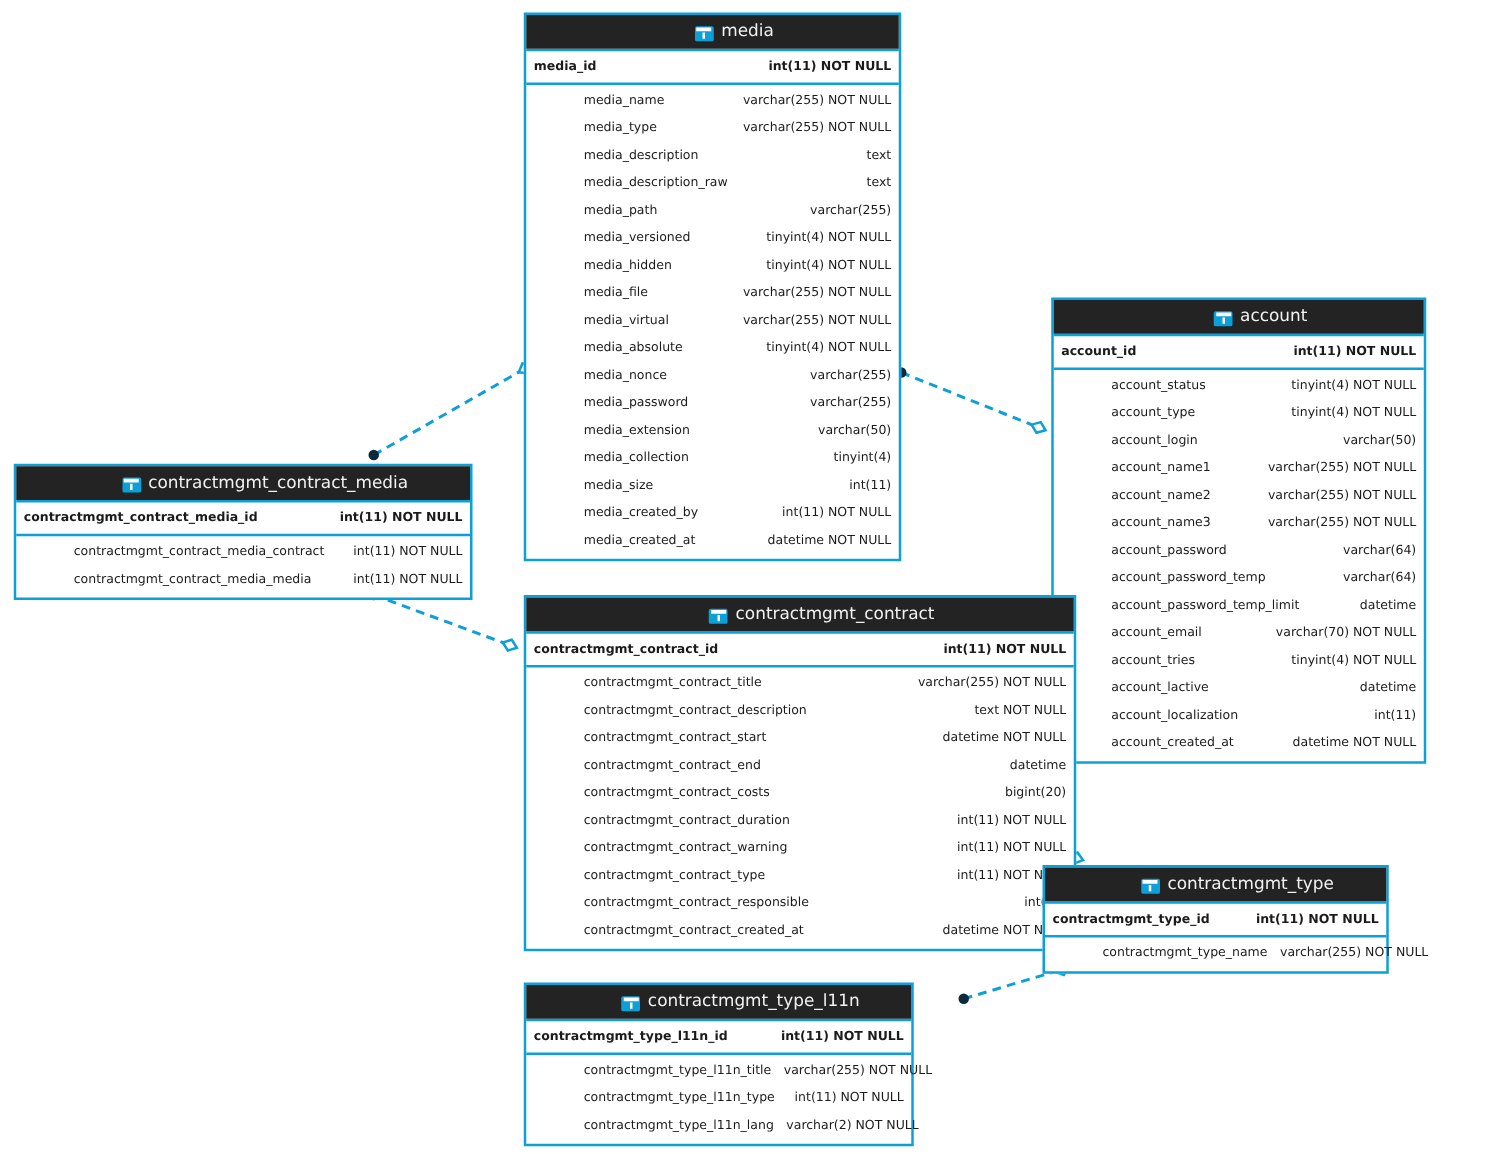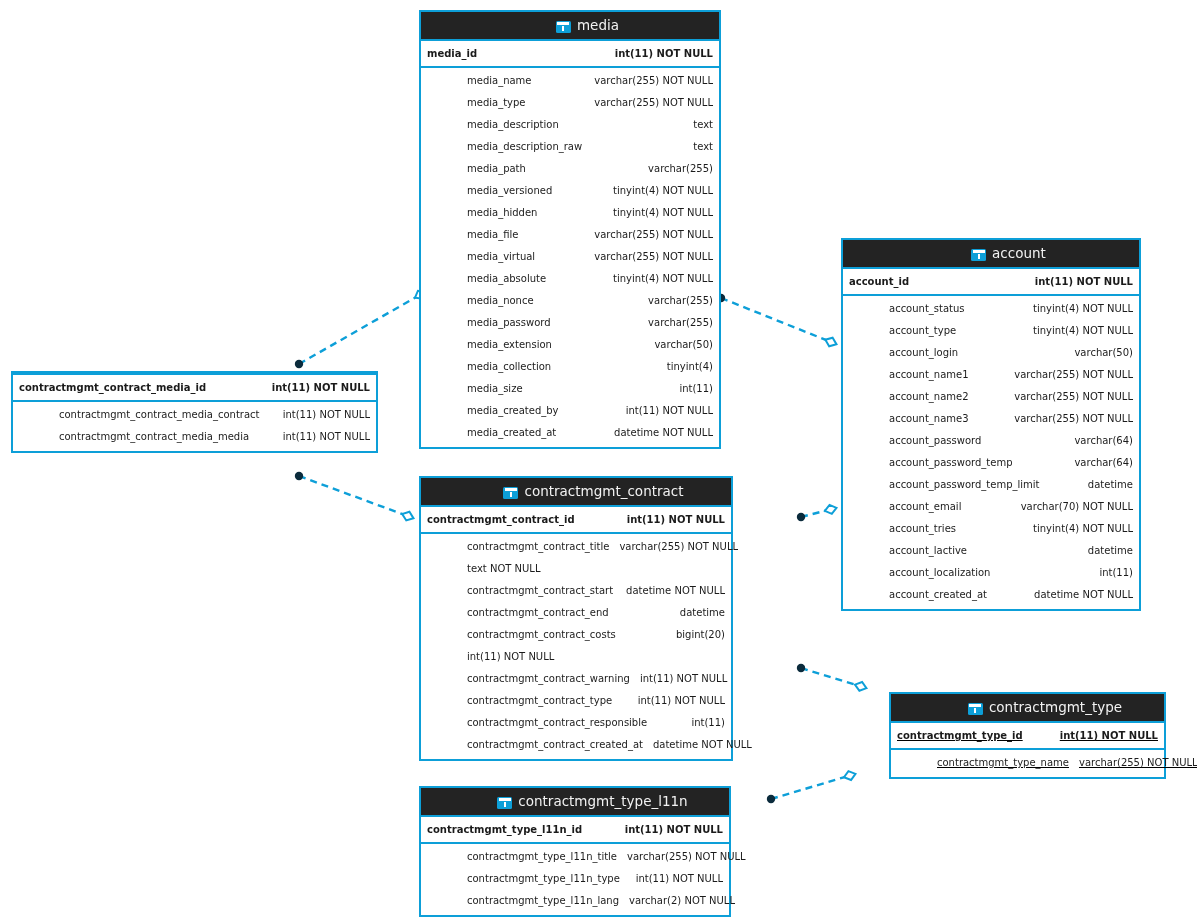--- a/index.html
+++ b/index.html
@@ -56,22 +56,22 @@
   }
   .pk-row.row{height:25px;line-height:25px;}
   .row .col-name{text-align:left;padding-right:10px;}
   .row .col-type{text-align:right;}
   .body-rows{padding:2px 0 3px 0;margin-left:40px;}
 
   
   #ent-media{left:419px;top:10px;width:302px;}
   #ent-account{left:841px;top:238px;width:300px;}
   #ent-ccm{left:11px;top:371px;width:367px;}
-  #ent-contract{left:419px;top:476px;width:314px;}
-  #ent-type{left:889px;top:692px;width:277px;text-decoration:underline;}
+  #ent-contract{left:419px;top:476px;width:442px;}
+  #ent-type{left:834px;top:692px;width:277px;}
   #ent-typel11n{left:419px;top:786px;width:312px;}
 </style>
 </head>
 <body>
 
 <div id="canvas">
 
   <svg id="edges" viewBox="0 0 1197 923" xmlns="http://www.w3.org/2000/svg">
       <g>
         <line x1="299" y1="364" x2="415.44932543663094" y2="297.45752832192517" stroke="#0d9fd8" stroke-width="2.4" stroke-dasharray="7,5" stroke-linecap="butt"></line>
@@ -253,20 +253,26 @@
           <span class="col-type">int(11)</span>
         </div>
         <div class="row">
           <span class="col-name">account_created_at</span>
           <span class="col-type">datetime NOT NULL</span>
         </div>
       </div>
   </div>
 
   <div class="entity" id="ent-ccm">
+    <div class="ent-header">
+      <span class="hdr-inner">
+        <span class="tbl-icon"></span>
+        <span>contractmgmt_contract_media</span>
+      </span>
+    </div>
     <div class="row pk-row">
       <span class="col-name">contractmgmt_contract_media_id</span>
       <span class="col-type">int(11) NOT NULL</span>
     </div>
     <div class="body-rows">
         <div class="row">
           <span class="col-name">contractmgmt_contract_media_contract</span>
           <span class="col-type">int(11) NOT NULL</span>
         </div>
         <div class="row">
@@ -286,35 +292,37 @@
     <div class="row pk-row">
       <span class="col-name">contractmgmt_contract_id</span>
       <span class="col-type">int(11) NOT NULL</span>
     </div>
     <div class="body-rows">
         <div class="row">
           <span class="col-name">contractmgmt_contract_title</span>
           <span class="col-type">varchar(255) NOT NULL</span>
         </div>
         <div class="row">
+          <span class="col-name">contractmgmt_contract_description</span>
           <span class="col-type">text NOT NULL</span>
         </div>
         <div class="row">
           <span class="col-name">contractmgmt_contract_start</span>
           <span class="col-type">datetime NOT NULL</span>
         </div>
         <div class="row">
           <span class="col-name">contractmgmt_contract_end</span>
           <span class="col-type">datetime</span>
         </div>
         <div class="row">
           <span class="col-name">contractmgmt_contract_costs</span>
           <span class="col-type">bigint(20)</span>
         </div>
         <div class="row">
+          <span class="col-name">contractmgmt_contract_duration</span>
           <span class="col-type">int(11) NOT NULL</span>
         </div>
         <div class="row">
           <span class="col-name">contractmgmt_contract_warning</span>
           <span class="col-type">int(11) NOT NULL</span>
         </div>
         <div class="row">
           <span class="col-name">contractmgmt_contract_type</span>
           <span class="col-type">int(11) NOT NULL</span>
         </div>

